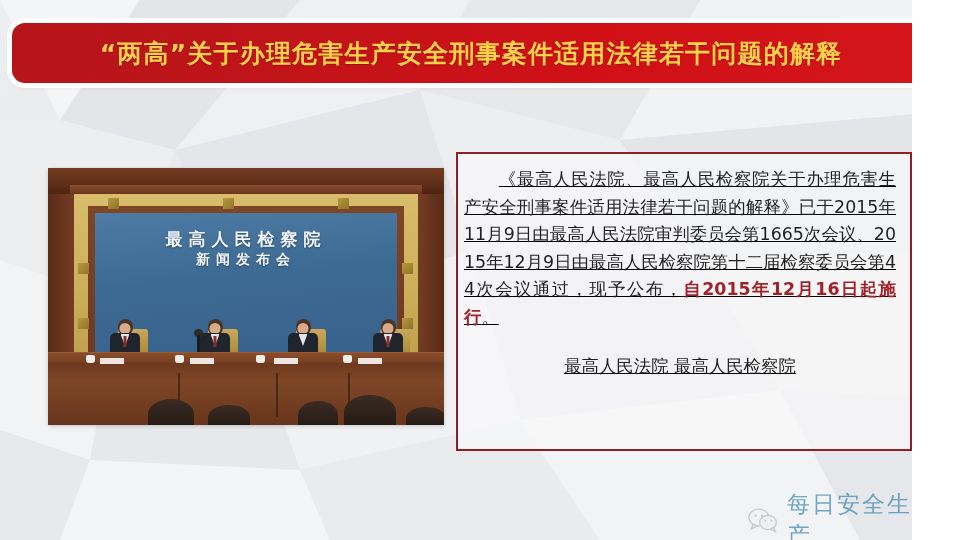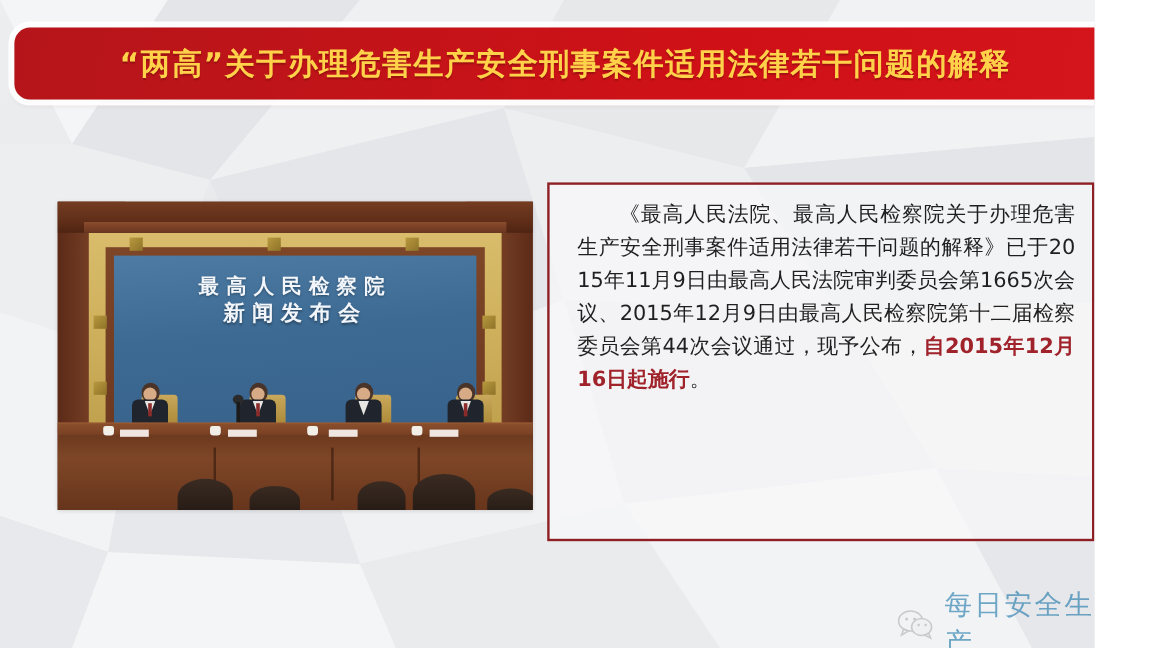--- a/index.html
+++ b/index.html
@@ -67,21 +67,21 @@
   .ph-goldInner { left:40px; top:38px; width:316px; height:176px;
     background: linear-gradient(180deg,#7d4627,#6b3620); }
   .ph-blue { left:47px; top:45px; width:302px; height:162px;
     background: linear-gradient(175deg,#4d7ba4 0%,#3d6a93 40%,#35608a 100%); }
   .ph-bannerTxt {
     left:47px; top:60px; width:302px;
     color:#f2f6fa; text-align:center; line-height:1.32;
     text-shadow: 0 1px 2px rgba(0,0,0,0.35);
   }
   .ph-bannerTxt .l1 { font-size:17px; letter-spacing:6px; font-weight:bold; }
-  .ph-bannerTxt .l2 { font-size:18px; letter-spacing:6px; font-weight:bold; }
+  .ph-bannerTxt .l2 { font-size:14px; letter-spacing:6px; font-weight:bold; }
   
   .gsq { position:absolute; width:11px; height:11px;
     background: linear-gradient(135deg,#b8993f,#8e7228); }
   
   .ph-desk { left:0; bottom:0; width:100%; height:72px;
     background: linear-gradient(180deg,#8a4e2b 0%,#7a4124 12%,#6d3a1f 14%,#7e4627 40%,#67351c 100%); }
   .ph-deskTop { left:0; bottom:64px; width:100%; height:9px;
     background: linear-gradient(180deg,#9c5c36,#7a4124); }
   .ph-deskPanelLine { position:absolute; bottom:8px; height:44px; width:2px;
     background: rgba(40,18,8,0.55); }
@@ -110,21 +110,22 @@
   .aud { position:absolute; bottom:-4px; border-radius:50% 50% 0 0;
     background: linear-gradient(180deg,#3a2b22,#241a14); }
 
   
   #text-box {
     position: absolute;
     left: 456px; top: 152px;
     width: 456px; height: 299px;
     border: 2px solid #8e2025;
     background: rgba(248,248,249,0.72);
-    padding: 12px 14px 10px 23px;
+    padding: 12px 14px 10px 6px;
+    text-decoration: underline;
   }
   #body-paragraph {
     font-size: 17.4px;
     line-height: 1.58;
     color: #1f1f1f;
     text-indent: 2em;
     text-align: justify;
     word-break: break-all;
   }
   #body-paragraph .hl { color: #a0222a; font-weight: bold; }
@@ -276,20 +277,21 @@
 
     <div class="aud" style="left:100px; width:46px; height:30px;"></div>
     <div class="aud" style="left:160px; width:42px; height:24px;"></div>
     <div class="aud" style="left:250px; width:40px; height:28px;"></div>
     <div class="aud" style="left:296px; width:52px; height:34px;"></div>
     <div class="aud" style="left:358px; width:40px; height:22px;"></div>
   </div>
 
   <div id="text-box">
     <p id="body-paragraph"><span>《最高人民法院、最高人民检察院关于办理危害生产安全刑事案件适用法律若干问题的解释》已于2015年11月9日由最高人民法院审判委员会第1665次会议、2015年12月9日由最高人民检察院第十二届检察委员会第44次会议通过，现予公布，</span><span class="hl">自2015年12月16日起施行</span><span>。</span></p>
+    <div id="signature">最高人民法院 最高人民检察院</div>
   </div>
 
   <div id="wechat-footer">
     <svg width="36" height="30" viewBox="0 0 36 30">
       <ellipse cx="13" cy="12" rx="12" ry="10" fill="none" stroke="#a8aaae" stroke-width="1.6"></ellipse>
       <polygon points="6,20 4,26 11,22" fill="none" stroke="#a8aaae" stroke-width="1.6"></polygon>
       <circle cx="9" cy="10" r="1.5" fill="#a8aaae"></circle>
       <circle cx="17" cy="10" r="1.5" fill="#a8aaae"></circle>
       <ellipse cx="24" cy="18" rx="10" ry="8.5" fill="#eceef0" stroke="#a8aaae" stroke-width="1.6"></ellipse>
       <polygon points="31,24 33,29 27,26" fill="#eceef0" stroke="#a8aaae" stroke-width="1.6"></polygon>

